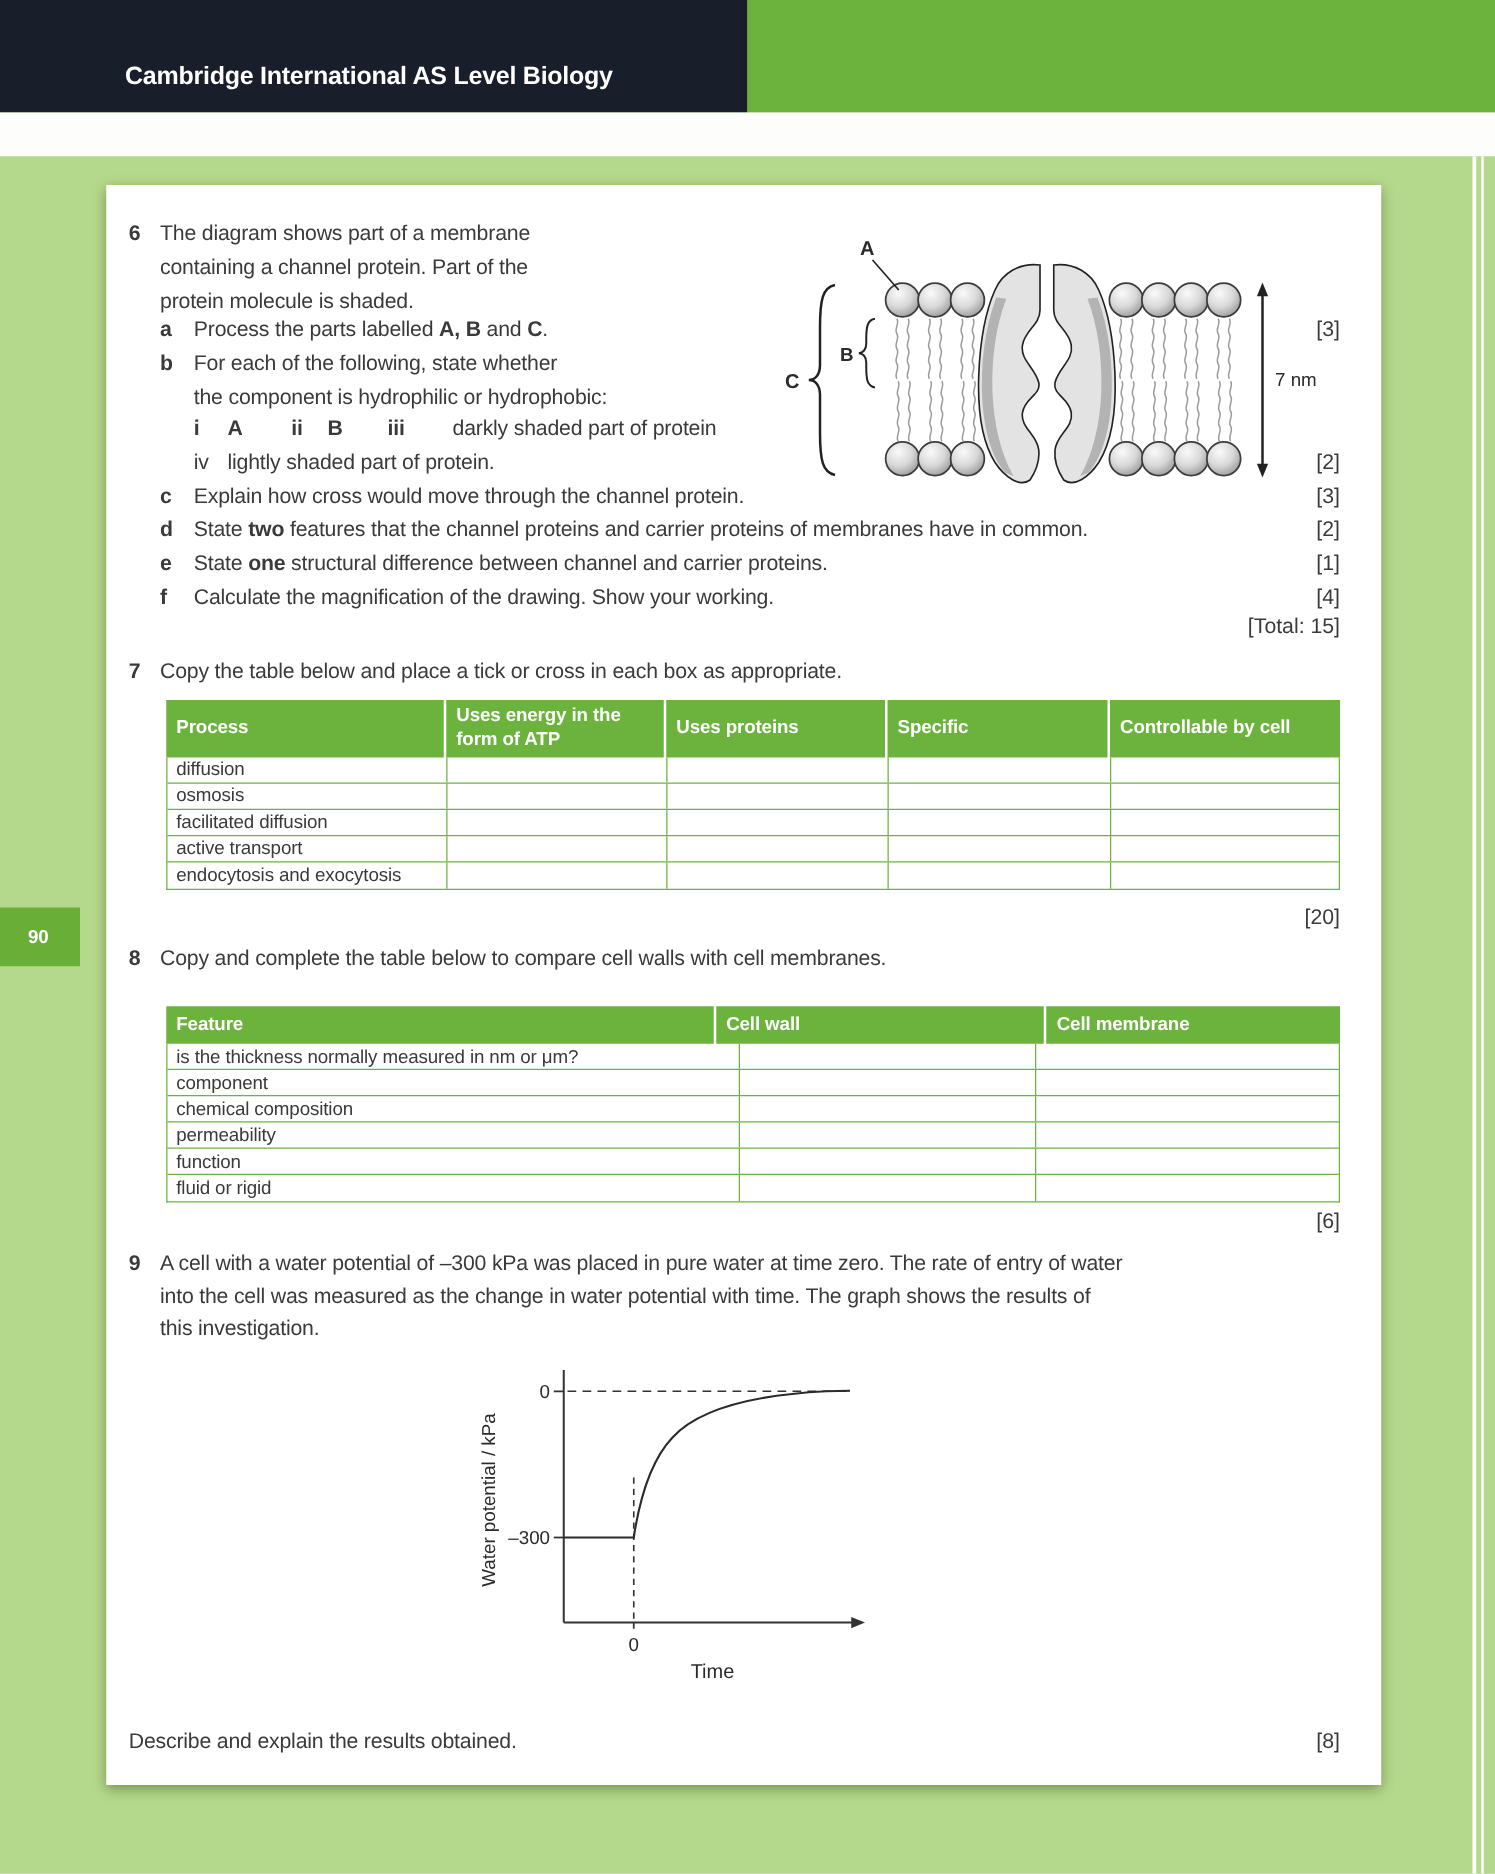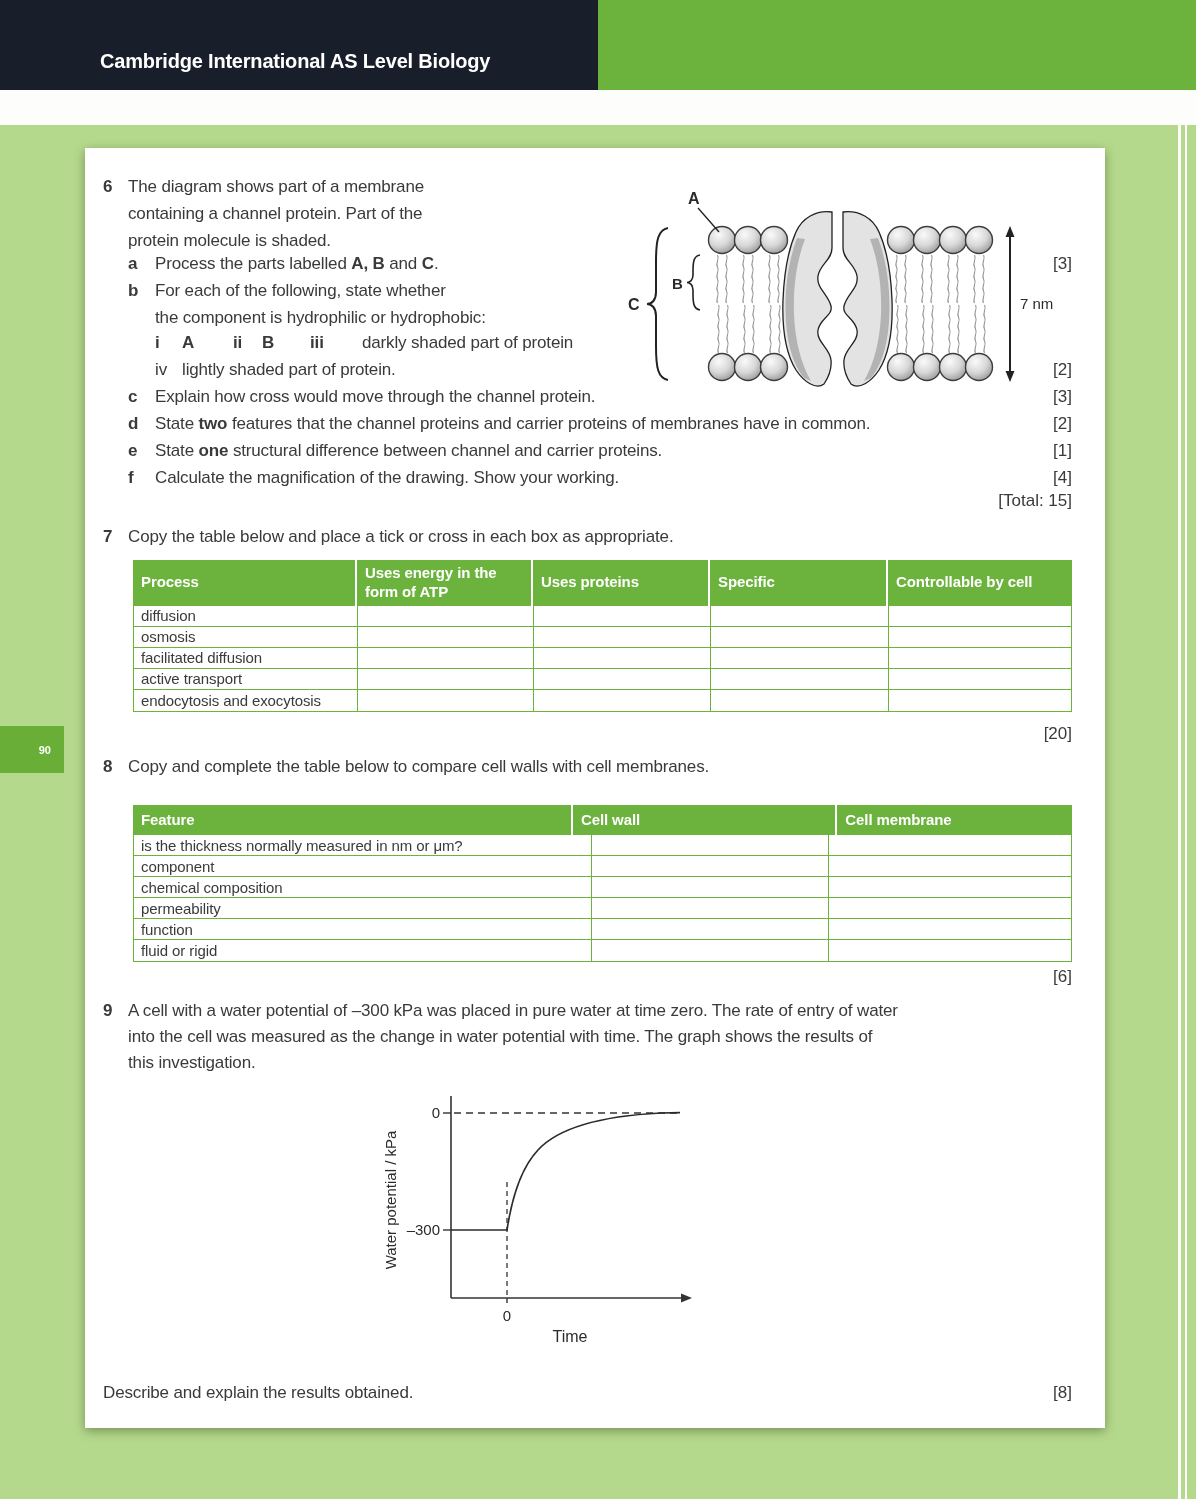--- a/index.html
+++ b/index.html
@@ -6,21 +6,21 @@
   body{width:1196px;height:1499px;position:relative;background:#b5d98c;
        font-family:"Liberation Sans",sans-serif;overflow:hidden;}
   .abs{position:absolute;}
   .hdr-dark{left:0;top:0;width:598px;height:90px;background:#181f2a;}
   .hdr-green{left:598px;top:0;width:598px;height:90px;background:#6cb33e;}
   .hdr-title{left:100px;top:50px;color:#ffffff;font-size:20px;font-weight:bold;letter-spacing:-0.2px;}
   .white-band{left:0;top:90px;width:1196px;height:35px;background:#fdfdfc;}
   .pin1{left:1178px;top:125px;width:3px;height:1374px;background:#ffffff;}
   .pin2{left:1185px;top:125px;width:2px;height:1374px;background:#ffffff;}
   .page-tab{left:0;top:726px;width:64px;height:47px;background:#68ae37;color:#fff;
-            font-size:11px;font-weight:bold;display:flex;align-items:center;justify-content:flex-end;padding-right:13px;box-sizing:border-box;}
+            font-size:15px;font-weight:bold;display:flex;align-items:center;justify-content:flex-end;padding-right:25px;box-sizing:border-box;}
   .card{left:85px;top:148px;width:1020px;height:1280px;background:#ffffff;
         box-shadow:0 3px 10px rgba(40,60,20,0.45);}
   .t{font-size:17px;color:#3a3a3a;line-height:1;letter-spacing:-0.15px;white-space:nowrap;}
   .b{font-weight:bold;}
   .mark{right:33px;font-size:17px;color:#3a3a3a;line-height:1;}
   .lbl{display:inline-block;width:27px;font-weight:bold;}
   .rlbl{display:inline-block;font-weight:bold;}
   
   .tbl{position:absolute;}
   .thead{display:flex;gap:2px;}

